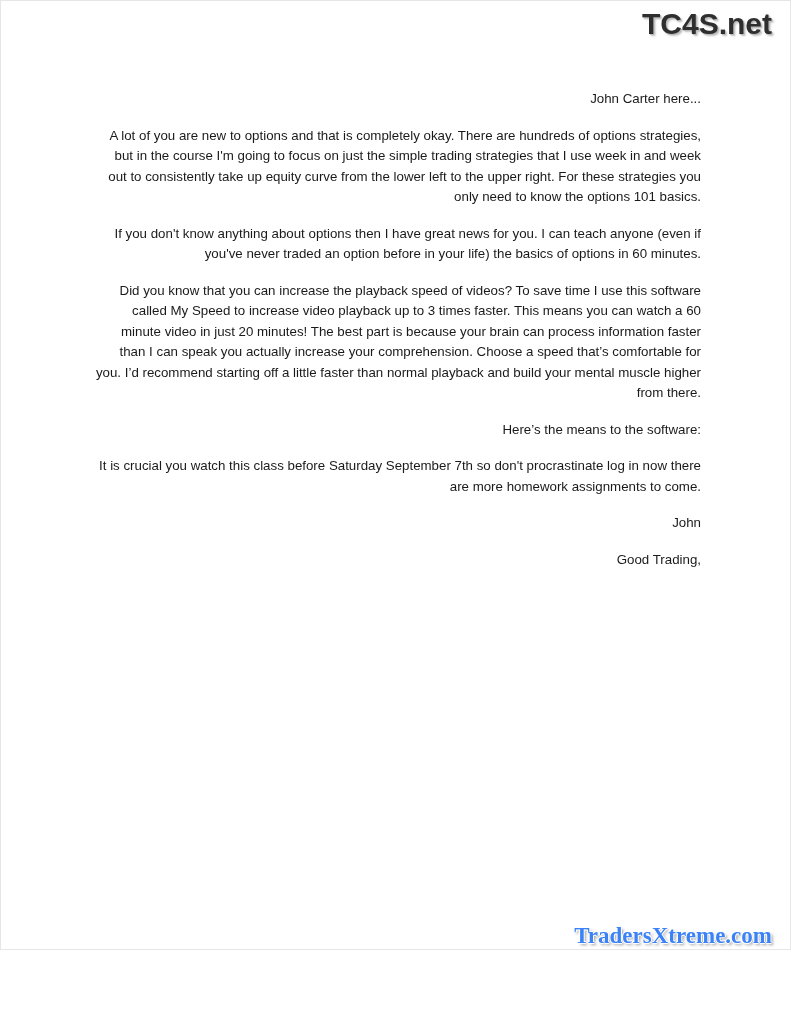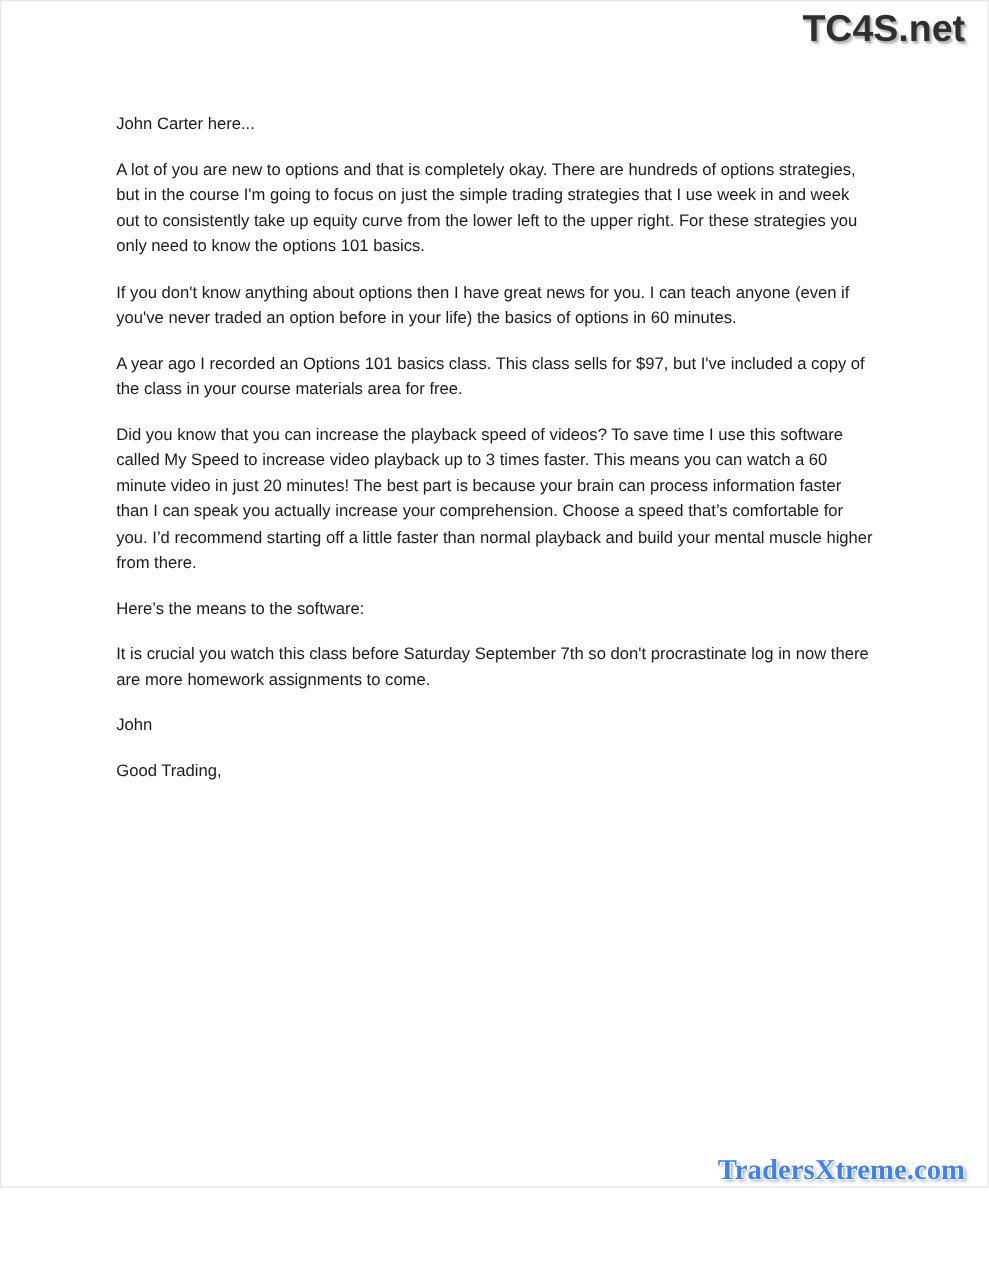--- a/index.html
+++ b/index.html
@@ -39,21 +39,21 @@
     position: absolute;
     left: 92px;
     top: 88px;
     width: 608px;
   }
   .para {
     font-size: 13.3px;
     line-height: 20.5px;
     color: #1a1a1a;
     margin: 0 0 16px 0;
-    text-align: left;
+    text-align: right;
   }
   .link-line {
     position: relative;
     margin: 0 0 16px 0;
     height: 22px;
   }
   .link {
     font-size: 13.3px;
     line-height: 20.5px;
     color: #2a47c9;
@@ -105,21 +105,20 @@
 
   <div class="doc-body">
 
     <p class="para">John Carter here...</p>
 
     <p class="para">A lot of you are new to options and that is completely okay. There are hundreds of options strategies, but in the course I'm going to focus on just the simple trading strategies that I use week in and week out to consistently take up equity curve from the lower left to the upper right. For these strategies you only need to know the options 101 basics.</p>
 
     <p class="para">If you don't know anything about options then I have great news for you. I can teach anyone (even if you've never traded an option before in your life) the basics of options in 60 minutes.</p>
 
 
-    <p class="para">A year ago I recorded an Options 101 basics class. This class sells for $97, but I've included a copy of the class in your course materials area for free.</p>
 
     <p class="para">Did you know that you can increase the playback speed of videos? To save time I use this software called My Speed to increase video playback up to 3 times faster. This means you can watch a 60 minute video in just 20 minutes! The best part is because your brain can process information faster than I can speak you actually increase your comprehension. Choose a speed that’s comfortable for you. I’d recommend starting off a little faster than normal playback and build your mental muscle higher from there.</p>
 
     <p class="para">Here’s the means to the software:</p>
 
 
     <p class="para">It is crucial you watch this class before Saturday September 7th so don't procrastinate log in now there are more homework assignments to come.</p>
 
     <p class="para">John</p>
 

